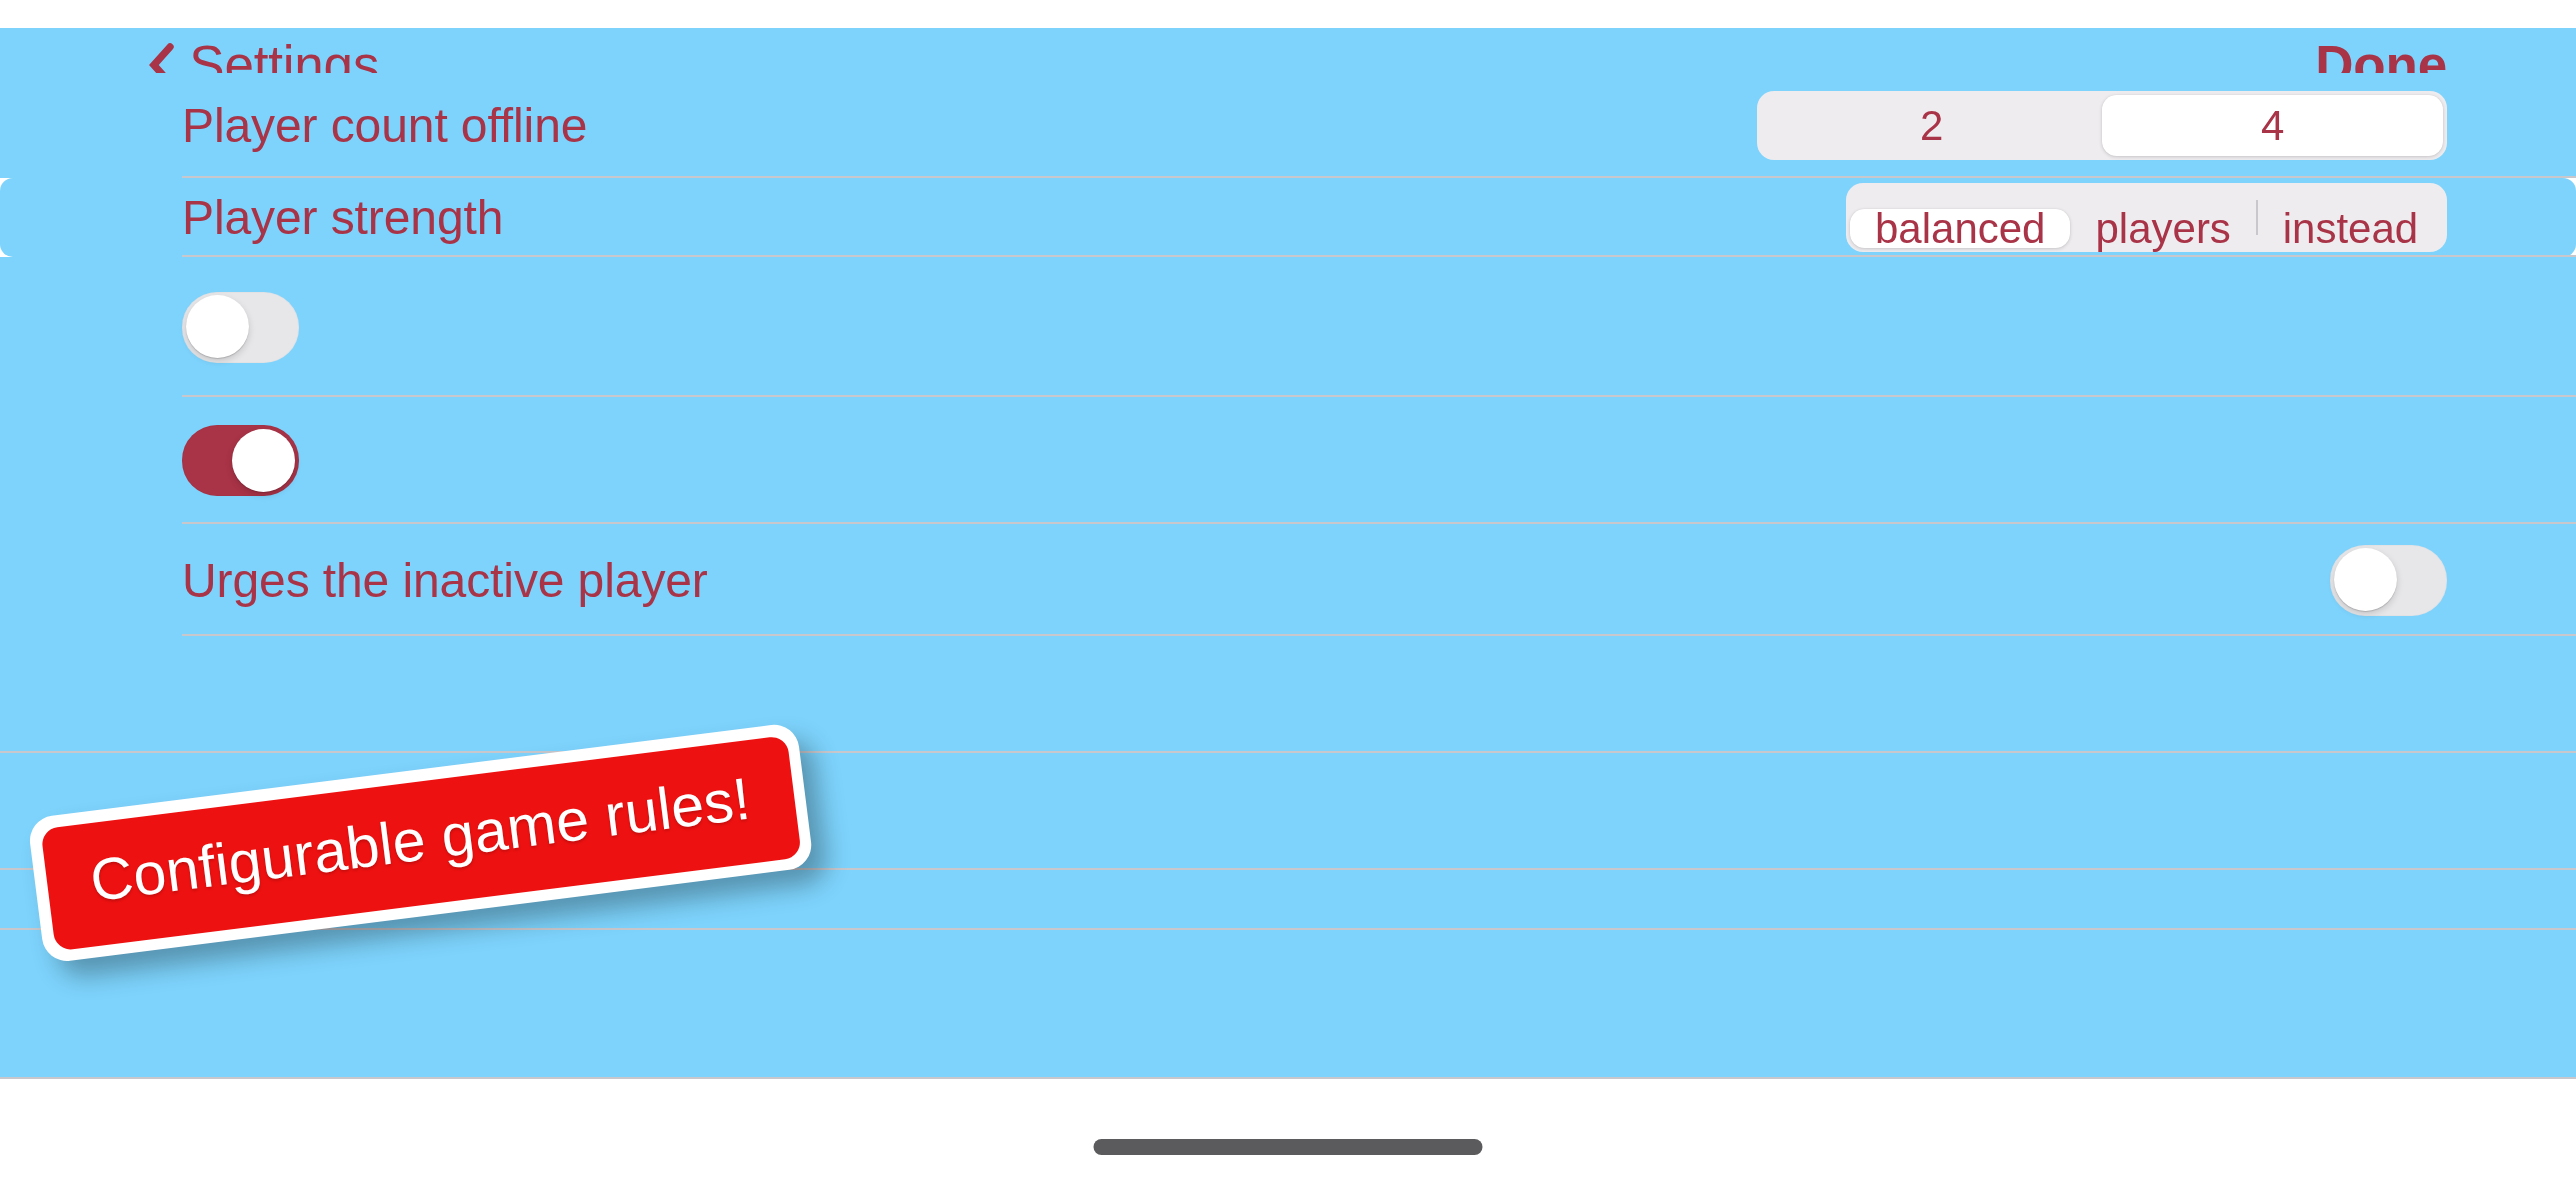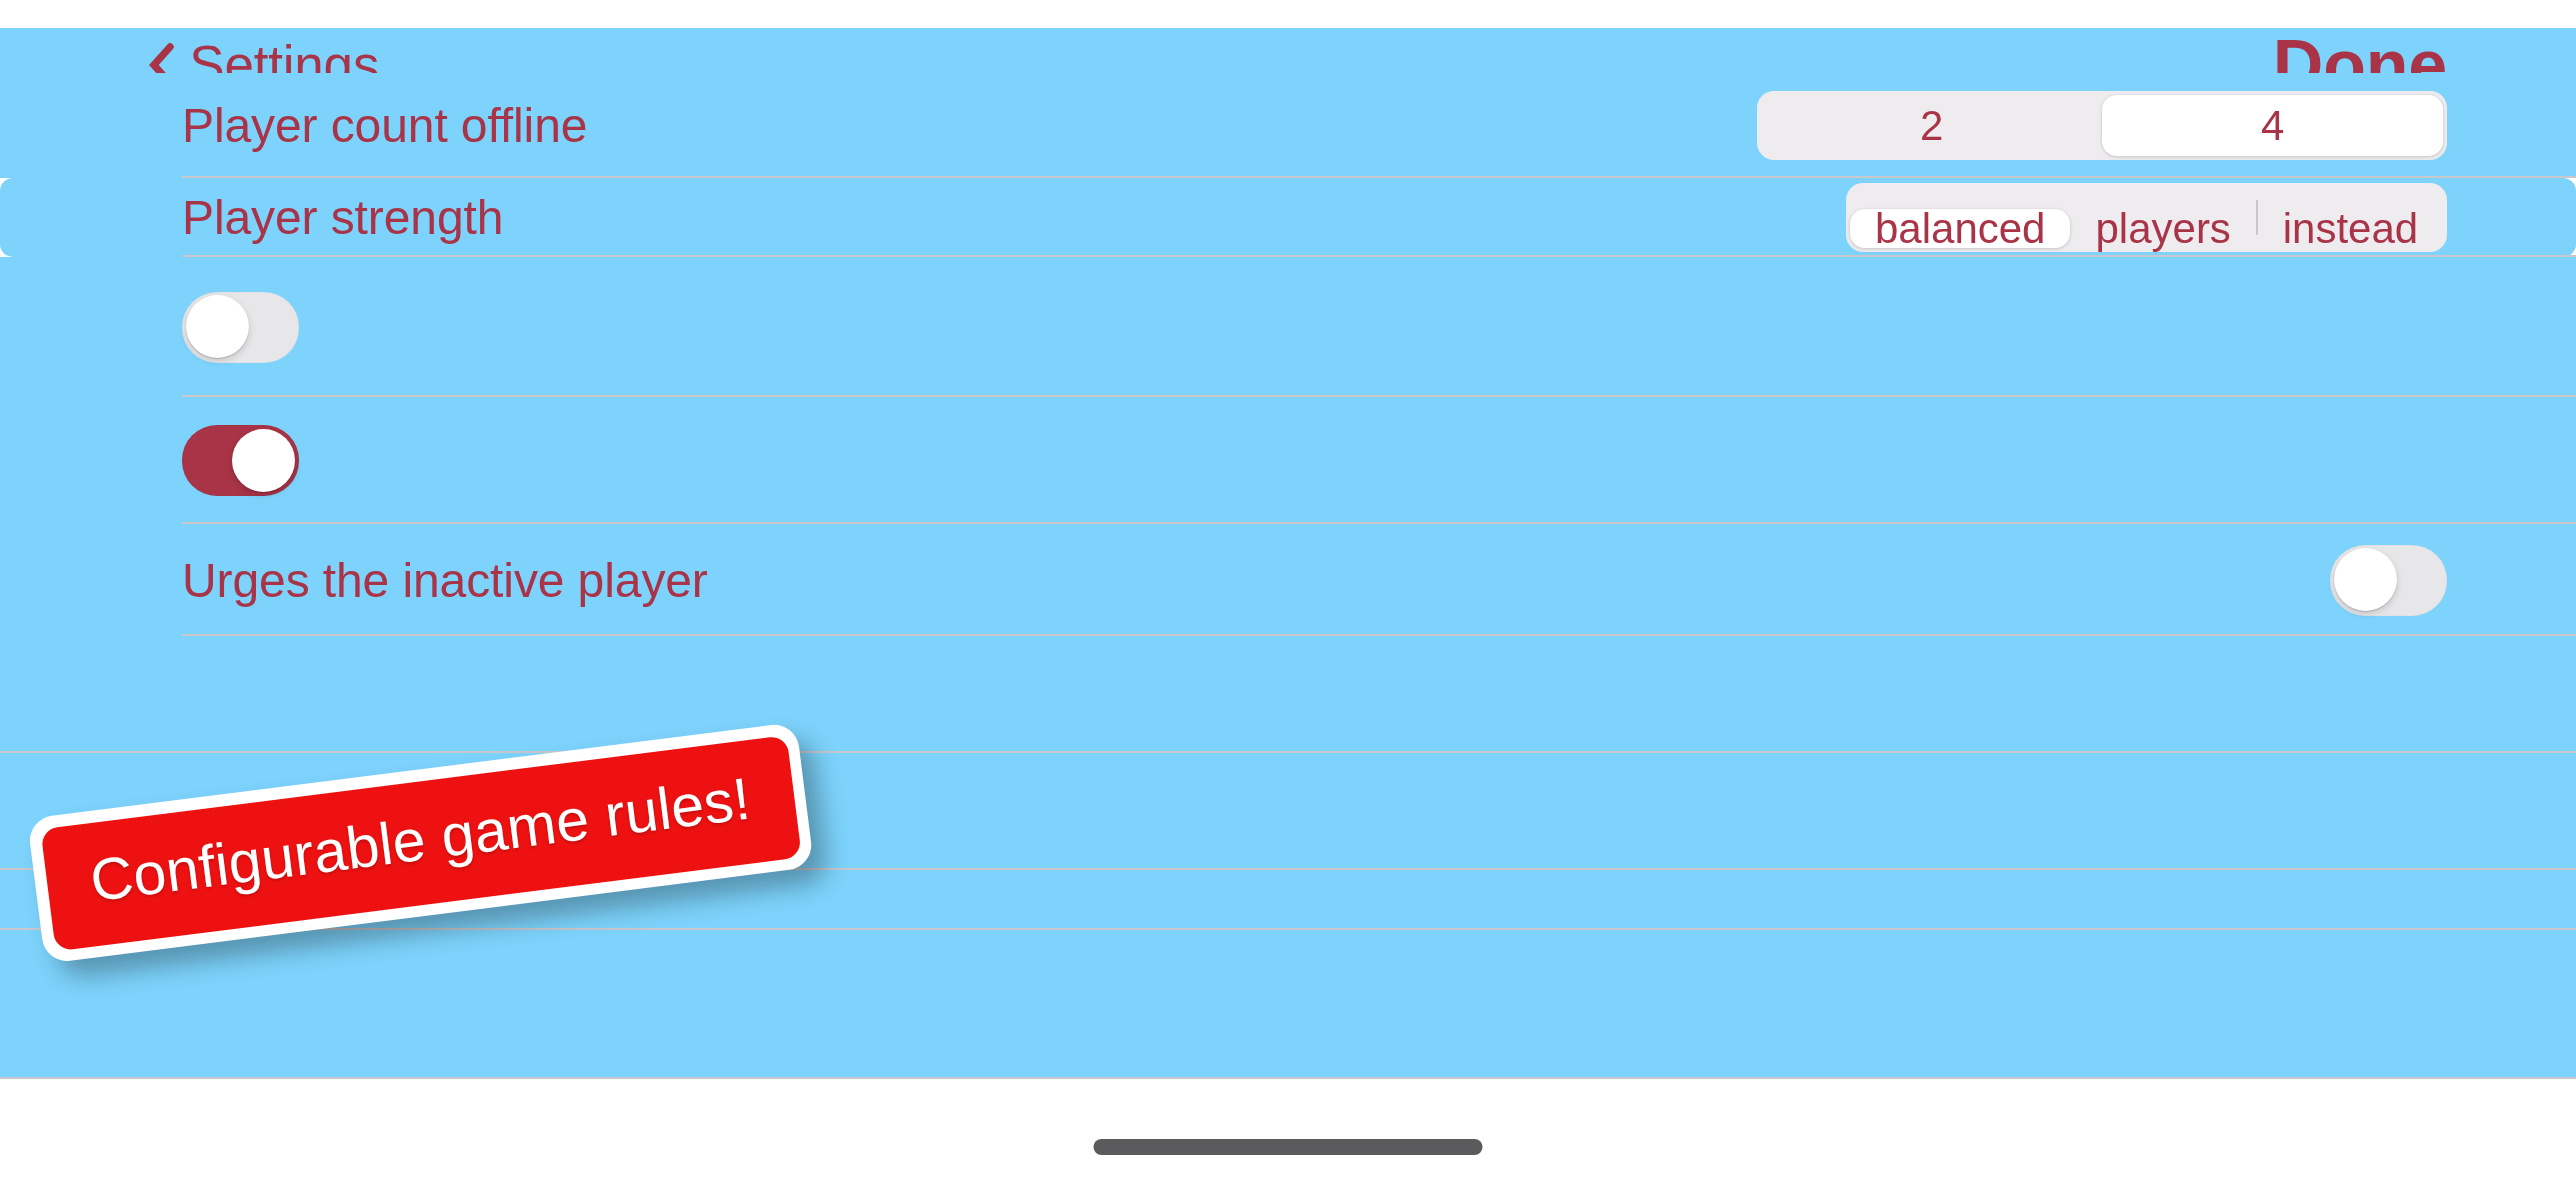--- a/index.html
+++ b/index.html
@@ -65,21 +65,21 @@
   .nav-done {
     position: absolute;
     right: 129px;
     top: 0;
     height: 73px;
     display: flex;
     align-items: center;
     cursor: pointer;
   }
   .nav-done-label {
-    font-size: 70px;
+    font-size: 53px;
     line-height: 1;
     color: #a93347;
     font-weight: 700;
     letter-spacing: -0.2px;
     white-space: nowrap;
   }
 
   
   .table {
     position: absolute;

